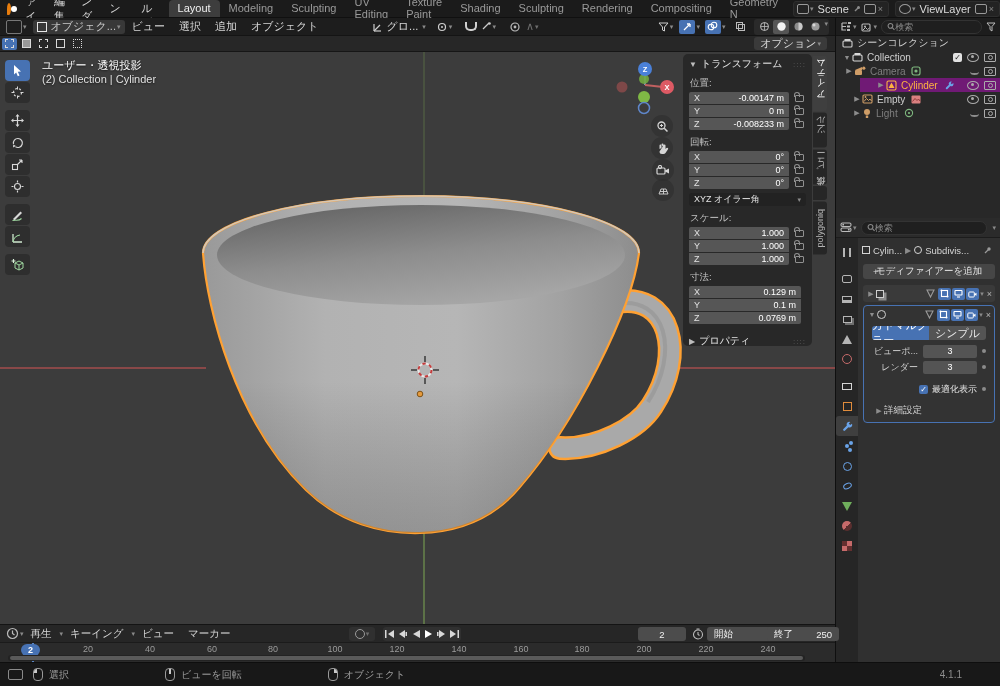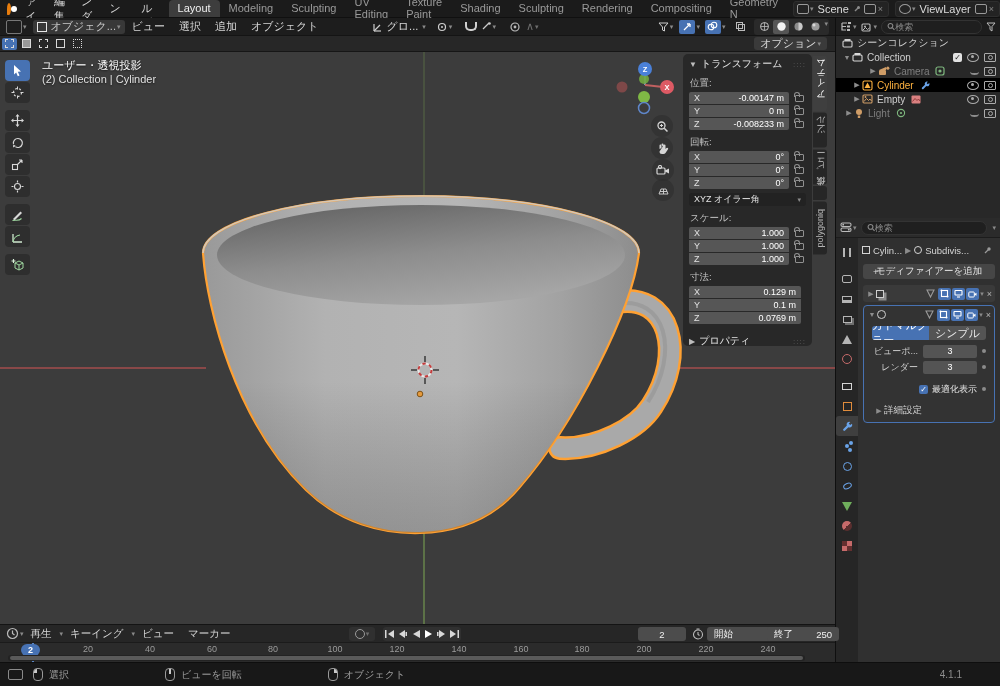--- a/index.html
+++ b/index.html
@@ -74,21 +74,21 @@
   .ntab.active{background:#3f3f3f;color:#fff;}
   
   #outliner-header{height:18px;background:#1d1d1d;display:flex;align-items:center;padding:0 4px;border-bottom:1px solid #141414;box-sizing:border-box;}
   .search-box{flex:1;height:12px;background:#1f1f1f;border:1px solid #333;border-radius:7px;display:flex;align-items:center;padding:0 5px;margin:0 4px;}
   .search-box input{background:transparent;border:none;outline:none;color:#cfcfcf;font-size:9px;width:100%;padding:0;font-family:inherit;}
   .search-box input::placeholder{color:#8a8a8a;}
   #outliner{height:182px;background:#282828;position:relative;font-size:10px;}
   .ol-row{height:14px;display:flex;align-items:center;padding-left:6px;position:relative;}
   .ol-row .name{margin-left:4px;color:#cfcfcf;}
   .ol-row .name.dis{color:#7e7e7e;}
-  .ol-row.selected{background:#000000;}
+  .ol-row.selected{background:#701a75;margin-left:24px;}
   .ol-row.selected .name{color:#ffb340;}
   .ol-caret{color:#8d8d8d;font-size:7px;width:10px;text-align:center;}
   .ol-right{position:absolute;right:4px;display:flex;align-items:center;gap:5px;}
   .i-eye{width:10px;height:7px;border:1px solid #ababab;border-radius:50%;position:relative;}
   .i-eye::after{content:'';position:absolute;left:2.5px;top:1.5px;width:3px;height:3px;border-radius:50%;background:#ababab;}
   .i-eyec{width:9px;height:5px;border-bottom:2px solid #8d8d8d;border-radius:0 0 50% 50%;}
   .i-cam{width:10px;height:7px;border:1px solid #ababab;border-radius:1px;position:relative;}
   .i-cam::after{content:'';position:absolute;left:3px;top:1px;width:3px;height:3px;border-radius:50%;border:1px solid #ababab;}
   .i-check{width:9px;height:9px;background:#e2e2e2;border-radius:2px;color:#1d1d1d;font-size:8px;line-height:9px;text-align:center;font-weight:bold;}
   
@@ -734,21 +734,21 @@
             <rect x="1" y="3" width="9" height="6" rx="1" fill="none" stroke="#d9d9d9" stroke-width="1.1"></rect>
             <rect x="2.5" y="1" width="6" height="2" fill="#d9d9d9"></rect>
           </svg>
       <span class="name">Collection</span>
       <div class="ol-right">
         <div class="i-check">✓</div>
         <div class="i-eye"></div>
         <div class="i-cam"></div>
       </div>
     </div>
-    <div class="ol-row" style="padding-left:32px;">
+    <div class="ol-row" style="padding-left:8px;">
       <span class="ol-caret">▶</span>
       <svg width="12" height="10" viewBox="0 0 12 10">
             <path d="M1 4 L8 1 V4 Z" fill="#cf9d67"></path>
             <rect x="1" y="4" width="7" height="5" rx="1" fill="#cf9d67"></rect>
             <circle cx="9.8" cy="2.2" r="1.6" fill="#cf9d67"></circle>
           </svg>
       <span class="name dis">Camera</span>
       <svg width="10" height="10" viewBox="0 0 10 10" style="margin-left:5px;">
             <rect x="1" y="1" width="8" height="8" rx="2" fill="none" stroke="#7fb87f" stroke-width="1.2"></rect>
             <circle cx="5" cy="5" r="1.6" fill="#7fb87f"></circle>
@@ -783,21 +783,21 @@
       <span class="name">Empty</span>
       <svg width="10" height="9" viewBox="0 0 10 9" style="margin-left:6px;">
             <rect x="0.5" y="0.5" width="9" height="8" rx="1" fill="#d98080"></rect>
             <path d="M1.5 6.5 L4 3.5 L6 5.5 L7.5 4 L9 6" stroke="#833" stroke-width="0.9" fill="none"></path>
           </svg>
       <div class="ol-right">
         <div class="i-eye"></div>
         <div class="i-cam"></div>
       </div>
     </div>
-    <div class="ol-row" style="padding-left:8px;">
+    <div class="ol-row" style="padding-left:16px;">
       <span class="ol-caret">▶</span>
       <svg width="10" height="11" viewBox="0 0 10 11">
             <circle cx="5" cy="4" r="3" fill="#cf9d67"></circle>
             <rect x="3.8" y="7.5" width="2.4" height="2.5" fill="#cf9d67"></rect>
           </svg>
       <span class="name dis">Light</span>
       <svg width="10" height="10" viewBox="0 0 10 10" style="margin-left:6px;">
             <circle cx="5" cy="5" r="3.6" fill="none" stroke="#7fb87f" stroke-width="1.1"></circle>
             <circle cx="5" cy="5" r="1.1" fill="#7fb87f"></circle>
           </svg>

